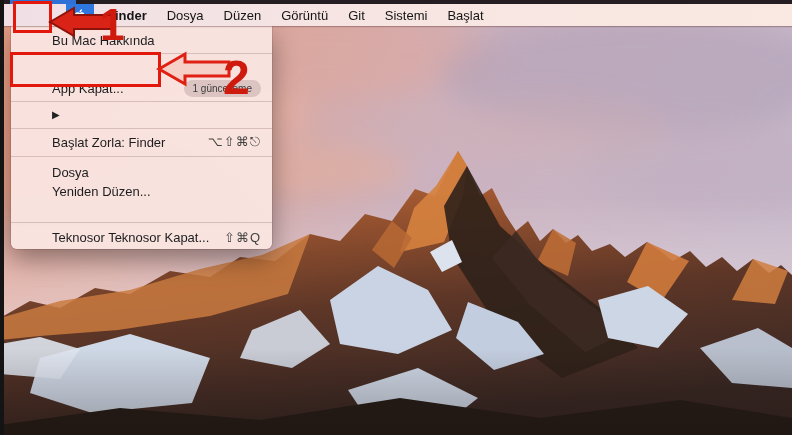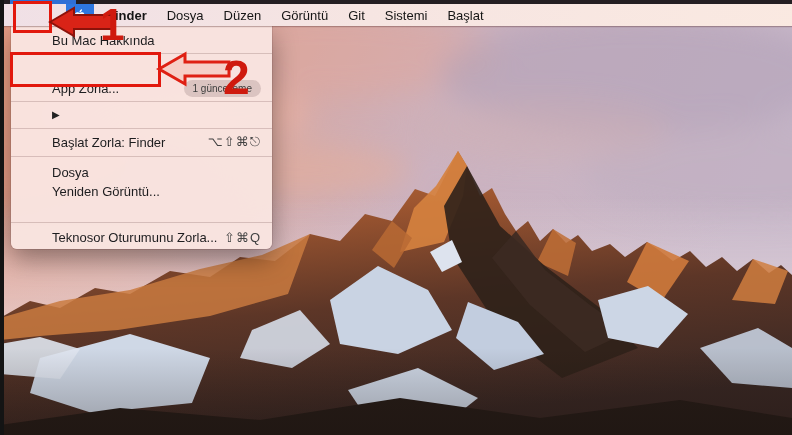--- a/index.html
+++ b/index.html
@@ -151,42 +151,42 @@
   <span class="mb-item">Sistemi</span>
   <span class="mb-item">Başlat</span>
 </div>
 
 <div class="menu">
   <div class="menu-item" style="top:5px">
     <span class="label">Bu Mac Hakkında</span>
   </div>
   <div class="sep" style="top:27px"></div>
   <div class="menu-item" style="top:53px">
-    <span class="label">App Zorla...</span>
+    <span class="label">App Kapat...</span>
     <span class="badge">1 güncelleme</span>
   </div>
   <div class="sep" style="top:75px"></div>
   <div class="menu-item" style="top:79px">
     <span class="submenu-arrow">▶</span>
   </div>
   <div class="sep" style="top:102px"></div>
   <div class="menu-item" style="top:107px">
     <span class="label">Başlat Zorla: Finder</span>
     <span class="shortcut">⌥⇧⌘⎋</span>
   </div>
   <div class="sep" style="top:130px"></div>
   <div class="menu-item" style="top:137px">
     <span class="label">Dosya</span>
   </div>
   <div class="menu-item" style="top:156px">
-    <span class="label">Yeniden Görüntü...</span>
+    <span class="label">Yeniden Düzen...</span>
   </div>
   <div class="sep" style="top:196px"></div>
   <div class="menu-item" style="top:202px">
-    <span class="label">Teknosor Oturumunu Zorla...</span>
+    <span class="label">Teknosor Teknosor Kapat...</span>
     <span class="shortcut">⇧⌘Q</span>
   </div>
 </div>
 
 <div class="ann red-box box1"></div>
 <div class="ann red-box box2"></div>
 
 <svg class="ann arrow-svg a1" viewBox="0 0 80 42">
   <polygon points="2,20 26,6 26,13 66,13 66,27 26,27 26,34" fill="#d92317" stroke="#8c120a" stroke-width="2"></polygon>
   <text class="digit" x="52" y="38" font-size="44" fill="#cf1a0e">1</text>

